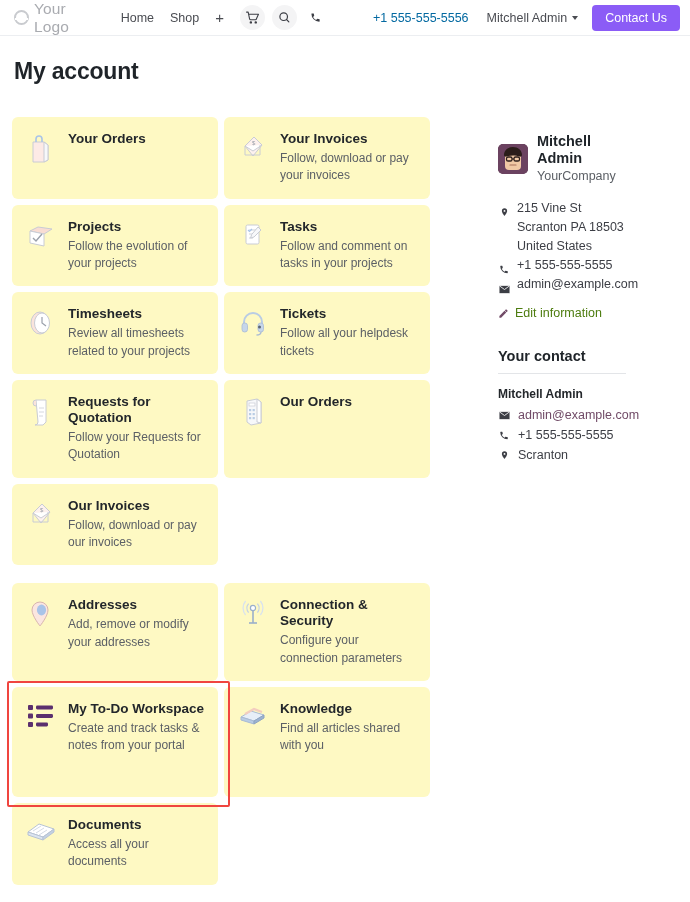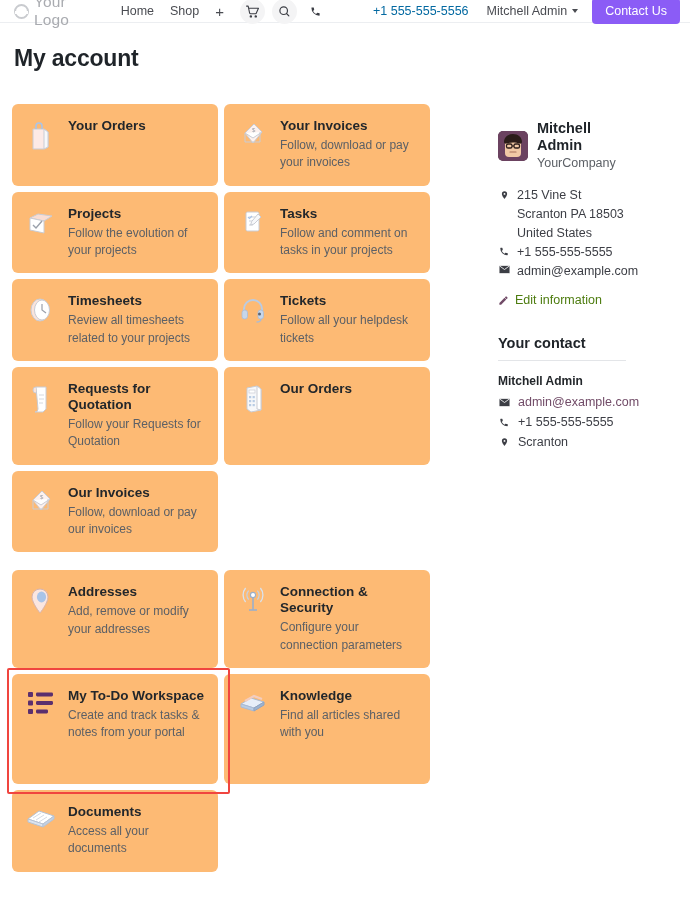--- a/index.html
+++ b/index.html
@@ -6,21 +6,21 @@
   html, body {
     width: 690px; height: 902px;
     background: #ffffff;
     font-family: "Liberation Sans", sans-serif;
     color: #3c3e45;
     overflow: hidden;
   }
 
   
   .header {
-    height: 23px;
+    height: 36px;
     display: flex;
     align-items: center;
     padding: 0 10px 0 14px;
     border-bottom: 1px solid #eceef1;
     background: #ffffff;
     gap: 0;
   }
   .brand { display: flex; align-items: center; gap: 5px; margin-right: 22px; }
   .brand-mark {
     width: 15px; height: 15px; border-radius: 50%;
@@ -71,21 +71,21 @@
     letter-spacing: -.2px; margin: 0 0 32px 2px;
   }
   .columns { display: flex; align-items: flex-start; width: 100%; }
   .cards-col { width: 424px; flex: 0 0 auto; }
   .side-col { width: 190px; flex: 0 0 auto; padding-left: 62px; padding-top: 16px; }
 
   
   .card-row { display: flex; gap: 6px; margin-bottom: 6px; align-items: stretch; }
   .card {
     width: 206px; flex: 0 0 auto;
-    background: #fdba74; border-radius: 6px;
+    background: #fef9c3; border-radius: 6px;
     padding: 14px 12px 14px 12px;
     display: flex; gap: 10px; align-items: flex-start;
     cursor: pointer;
   }
   .card.spacer { background: transparent; cursor: default; }
   .card-ico { width: 34px; flex: 0 0 34px; display: flex; justify-content: center; padding-top: 2px; }
   .card-ico svg { display: block; }
   .card-body { flex: 1 1 auto; min-width: 0; }
   .card-title {
     font-size: 13.5px; font-weight: 700; color: #23272b;
@@ -105,21 +105,21 @@
   .profile { display: flex; align-items: center; gap: 9px; margin-bottom: 14px; }
   .avatar {
     width: 30px; height: 30px; border-radius: 5px;
     flex: 0 0 auto; overflow: hidden; position: relative;
     background: #5d3a52;
   }
   .profile-name { font-size: 14.5px; font-weight: 700; color: #1f2429; line-height: 1.2; }
   .profile-company { font-size: 12.5px; color: #5c6066; line-height: 1.4; }
 
   .addr-line {
-    display: flex; align-items: flex-start; gap: 7px;
+    display: flex; align-items: flex-end; gap: 7px;
     font-size: 12.5px; color: #3c3e45; line-height: 1.52;
   }
   .addr-line .gi { width: 12px; flex: 0 0 12px; display: flex; justify-content: center; padding-top: 3px; }
   .addr-rest { padding-left: 19px; font-size: 12.5px; color: #3c3e45; line-height: 1.52; }
 
   .edit-link {
     display: flex; align-items: center; gap: 6px;
     margin-top: 12px; color: #4d7c0f; font-size: 12.5px;
     text-decoration: none; cursor: pointer;
   }

